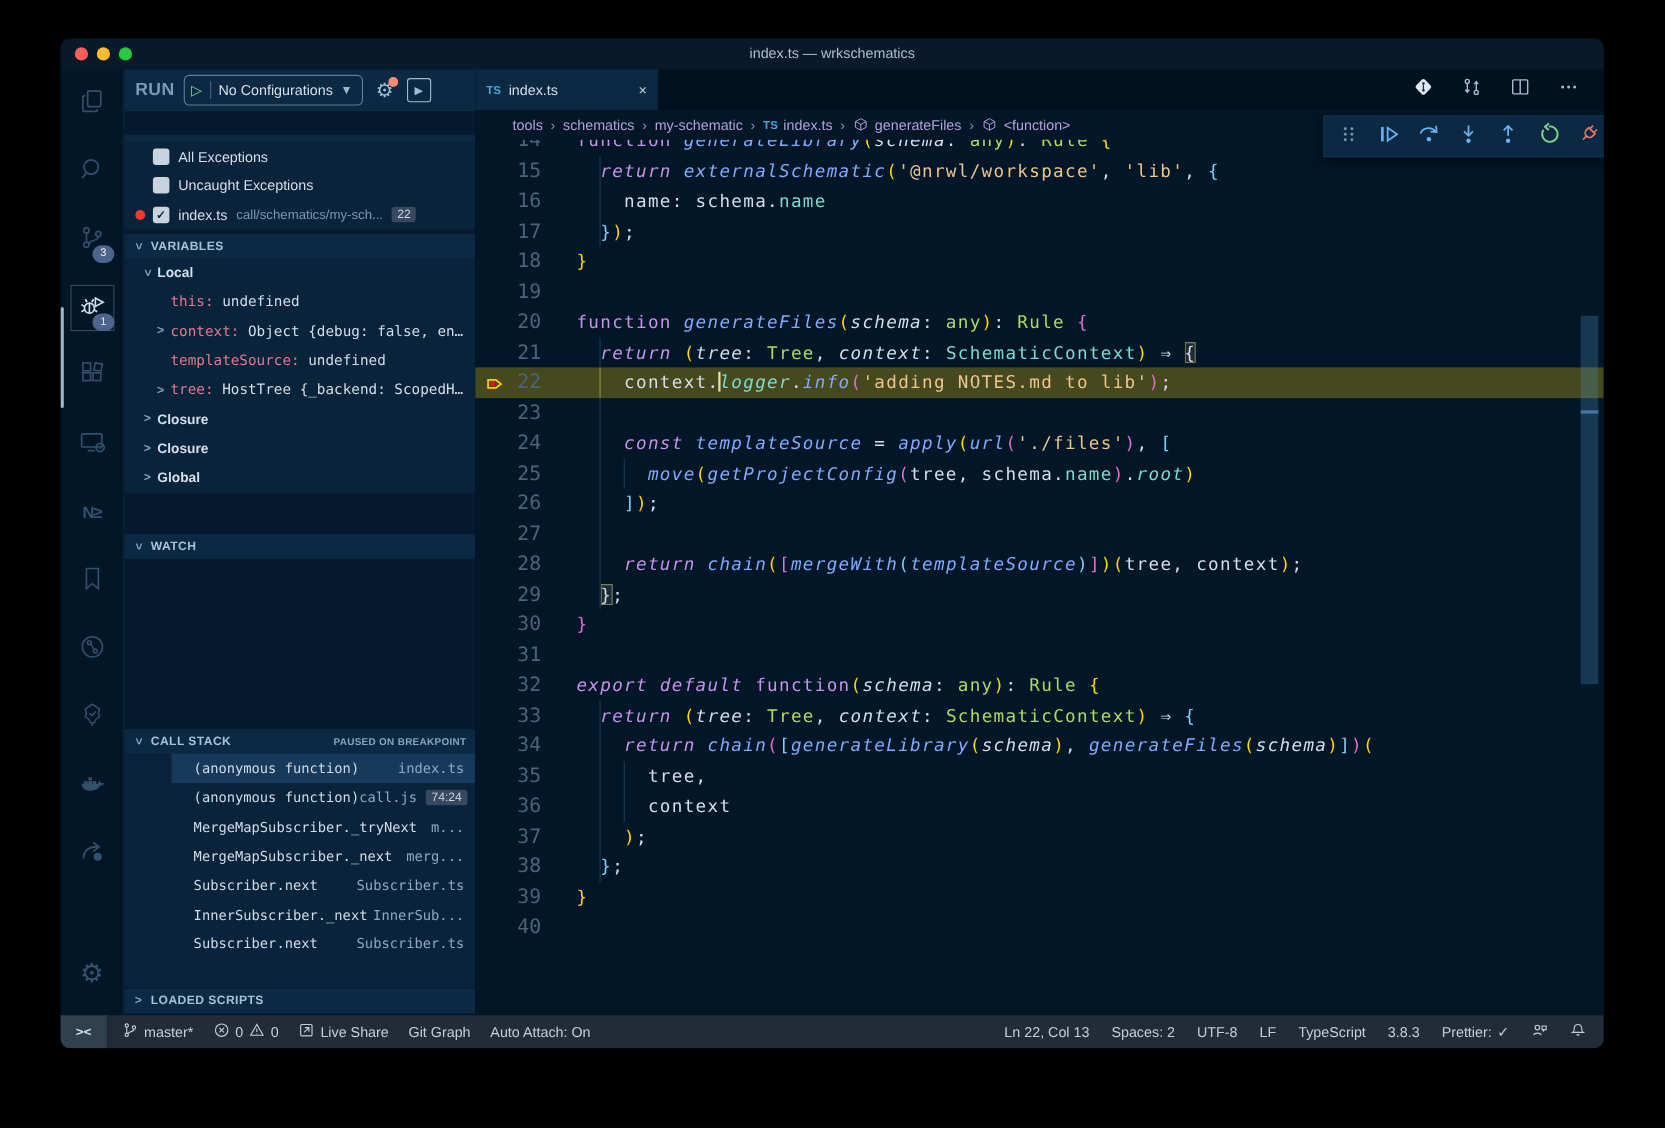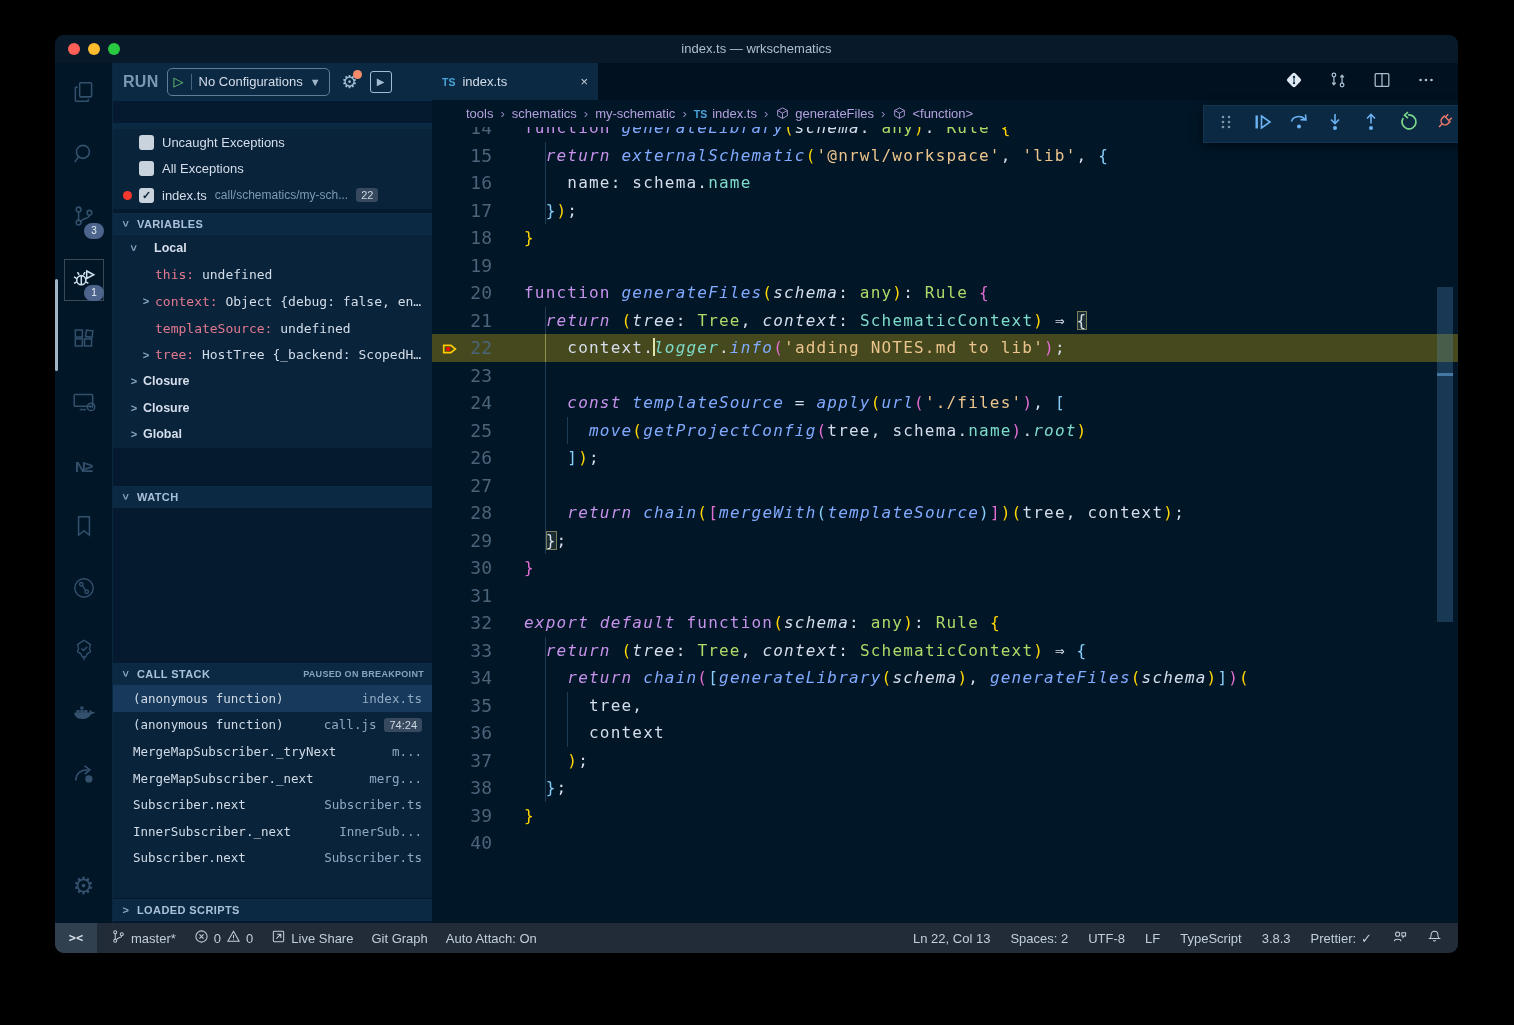--- a/index.html
+++ b/index.html
@@ -232,43 +232,43 @@
       <div class="consbtn">▶</div>
     </div>
 
     <div class="sechead" style="top:44px;margin-top:16px;">
       <span class="chev open">&gt;</span>
       <span>BREAKPOINTS</span>
     </div>
     <div class="rows" id="bp-rows" style="top:66px;height:80px;">
         <div class="srow" style="padding-left: 26px;">
           <span class="cb"></span>
-          <span class="bp-label">Uncaught Exceptions</span>
+          <span class="bp-label">All Exceptions</span>
         </div>
         <div class="srow" style="padding-left: 26px;">
           <span class="cb"></span>
-          <span class="bp-label">All Exceptions</span>
+          <span class="bp-label">Uncaught Exceptions</span>
         </div>
         <div class="srow" style="padding-left: 26px;">
           <span class="bp-dot"></span>
           <span class="cb">✓</span>
           <span class="bp-label">index.ts</span>
           <span class="bp-path">call/schematics/my-sch...</span>
           <span class="badge">22</span>
         </div>
       </div>
 
     <div class="sechead" style="top:150px;">
       <span class="chev open">&gt;</span>
       <span>VARIABLES</span>
     </div>
     <div class="rows" id="var-rows" style="top:172px;height:213px;">
         <div class="srow" style="padding-left: 16px;">
           <span class="chev open">&gt;</span>
-          <span class="grp-label" style="margin-left: 15px;">Local</span>
+          <span class="grp-label" style="margin-left: 4px;">Local</span>
         </div>
         <div class="srow" style="padding-left: 28px;">
           <span class="chev"></span>
           <span class="vname" style="margin-left: 4px;">this:</span>
           <span class="vval"> undefined</span>
         </div>
         <div class="srow" style="padding-left: 28px;">
           <span class="chev">&gt;</span>
           <span class="vname" style="margin-left: 4px;">context:</span>
           <span class="vval"> Object {debug: false, en…</span>
@@ -300,21 +300,21 @@
     <div class="sechead" style="top:423px;">
       <span class="chev open">&gt;</span>
       <span>WATCH</span>
     </div>
 
     <div class="sechead" style="top:600px;">
       <span class="chev open">&gt;</span>
       <span>CALL STACK</span>
       <span class="subtle">PAUSED ON BREAKPOINT</span>
     </div>
-    <div class="rows" id="cs-rows" style="top:622px;height:213px;">
+    <div class="rows" id="cs-rows" style="top:622px;height:213px;padding-left:43px;">
         <div class="srow cs-row sel">
           <span class="cs-name">(anonymous function)</span>
           <span class="cs-file">index.ts</span>
         </div>
         <div class="srow cs-row">
           <span class="cs-name">(anonymous function)</span>
           <span class="cs-file">call.js</span>
           <span class="badge">74:24</span>
         </div>
         <div class="srow cs-row">

